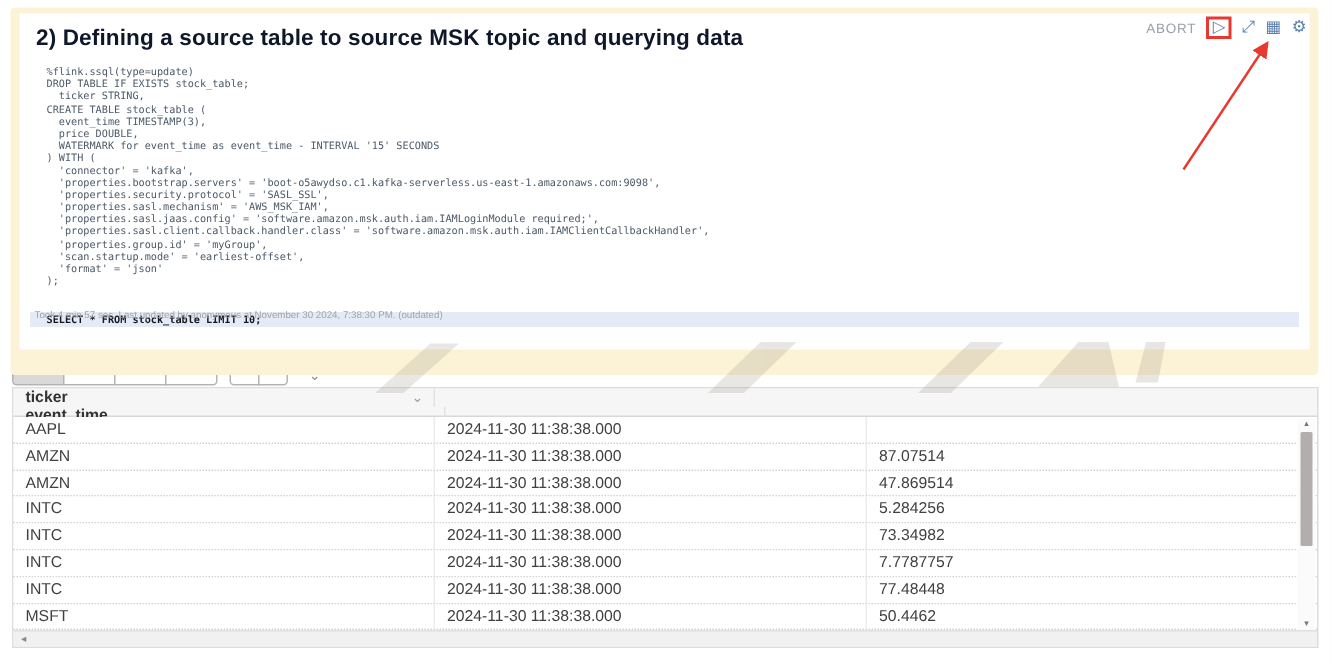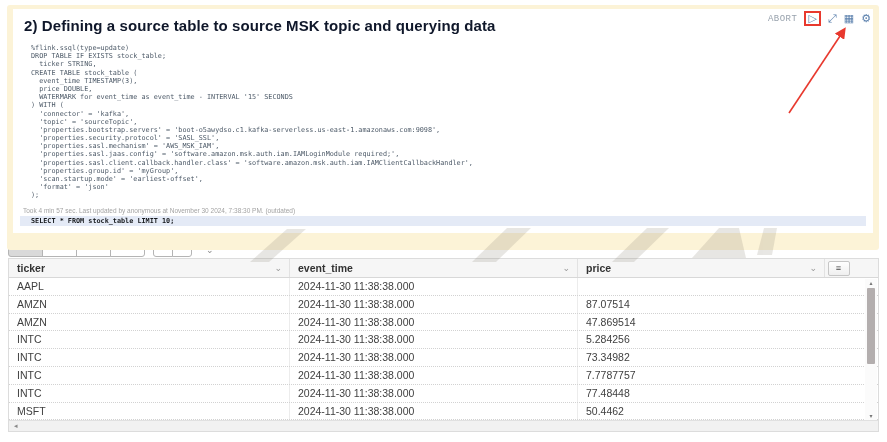--- a/index.html
+++ b/index.html
@@ -6,21 +6,21 @@
   html,body { background:#fff; font-family:"Liberation Sans", sans-serif; }
   #canvas { position:relative; width:887px; height:442px; background:#fff; overflow:hidden; }
 
   
   .card { position:absolute; left:7px; top:5px; width:872px; height:245px;
           background:#fcf3d7; border-radius:3px; z-index:2; }
   .card-inner { position:absolute; left:6px; top:4px; right:6px; bottom:17px; background:#fff; }
   .para-title { position:absolute; left:11px; top:8px; font-size:15px; font-weight:bold;
                 color:#0f172a; letter-spacing:.1px; }
   .controls { position:absolute; right:8px; top:6px; display:flex; align-items:center; gap:7px; z-index:4; }
-  .abort { font-size:9px; color:#98a2ad; letter-spacing:.5px; cursor:pointer;font-family:Liberation Mono, monospace; }
+  .abort { font-size:9px; color:#98a2ad; letter-spacing:.5px; cursor:pointer; }
   .ctl-icon { font-size:11px; color:#5b80ad; line-height:11px; cursor:pointer; }
   .play-box { border:2px solid #e8392e; padding:0 2px; display:flex; align-items:center; }
 
   
   .editor { position:absolute; left:7px; top:29px; right:7px; height:192px; background:#fff;
             font-family:"DejaVu Sans Mono", monospace; font-size:6.8px; line-height:8.2px;
             color:#4d5a68; padding:6px 0 0 11px; }
   .code-line { white-space:pre; height:8.2px; }
   .select-line { white-space:pre; font-weight:bold; color:#15181c; background:#e4eaf6;
                  margin-left:-11px; padding-left:11px; height:10px; line-height:10px; }
@@ -34,21 +34,21 @@
   .ct-btn.active { background:#d9d9d9; }
   .ct-group2 { margin-left:8px; display:flex; }
   .ct-btn.small { width:20px; }
   .ct-caret { margin-left:14px; font-size:9px; color:#8a8a8a; line-height:10px; padding-bottom:2px; cursor:pointer; }
 
   
   .watermark { position:absolute; left:0; top:0; z-index:3; pointer-events:none; }
 
   
   .rtable { position:absolute; left:8px; top:258px; width:871px; border:1px solid #dcdcdc; background:#fff; z-index:2; }
-  .thead { display:flex; height:19px; background:#f6f6f6; border-bottom:1px solid #d8d8d8; }
+  .thead { display:flex; height:19px; background:#f6f6f6; border-bottom:1px solid #d8d8d8;flex-direction:column; }
   .th { display:flex; align-items:center; justify-content:space-between; padding:0 7px 0 8px;
         font-size:10.5px; font-weight:bold; color:#333; border-right:1px solid #e2e2e2; cursor:pointer; }
   .caret { font-size:9px; color:#999; font-weight:normal; }
   .menu-cell { width:27px; display:flex; align-items:center; justify-content:center; }
   .menu-btn { width:22px; height:15px; border:1px solid #c6c6c6; border-radius:2px;
               background:linear-gradient(#fff,#efefef); font-size:9px; line-height:13px;
               text-align:center; color:#444; cursor:pointer; }
   .tbody { position:relative; }
   .tr { display:flex; height:17.8px; border-bottom:1px dotted #d2d2d2; background:#fff; }
   .td { font-size:10.5px; color:#404040; padding:2px 0 0 8px; border-right:1px solid #ececec;
@@ -91,21 +91,20 @@
         <div id="code-lines">
             <div class="code-line">%flink.ssql(type=update)</div>
             <div class="code-line">DROP TABLE IF EXISTS stock_table;</div>
             <div class="code-line">  ticker STRING,</div>
             <div class="code-line">CREATE TABLE stock_table (</div>
             <div class="code-line">  event_time TIMESTAMP(3),</div>
             <div class="code-line">  price DOUBLE,</div>
             <div class="code-line">  WATERMARK for event_time as event_time - INTERVAL '15' SECONDS</div>
             <div class="code-line">) WITH (</div>
             <div class="code-line">  'connector' = 'kafka',</div>
-            <div class="code-line">  'topic' = 'sourceTopic',</div>
             <div class="code-line">  'properties.bootstrap.servers' = 'boot-o5awydso.c1.kafka-serverless.us-east-1.amazonaws.com:9098',</div>
             <div class="code-line">  'properties.security.protocol' = 'SASL_SSL',</div>
             <div class="code-line">  'properties.sasl.mechanism' = 'AWS_MSK_IAM',</div>
             <div class="code-line">  'properties.sasl.jaas.config' = 'software.amazon.msk.auth.iam.IAMLoginModule required;',</div>
             <div class="code-line">  'properties.sasl.client.callback.handler.class' = 'software.amazon.msk.auth.iam.IAMClientCallbackHandler',</div>
             <div class="code-line">  'properties.group.id' = 'myGroup',</div>
             <div class="code-line">  'scan.startup.mode' = 'earliest-offset',</div>
             <div class="code-line">  'format' = 'json'</div>
             <div class="code-line">);</div>
             <div class="code-line">&nbsp;</div>

